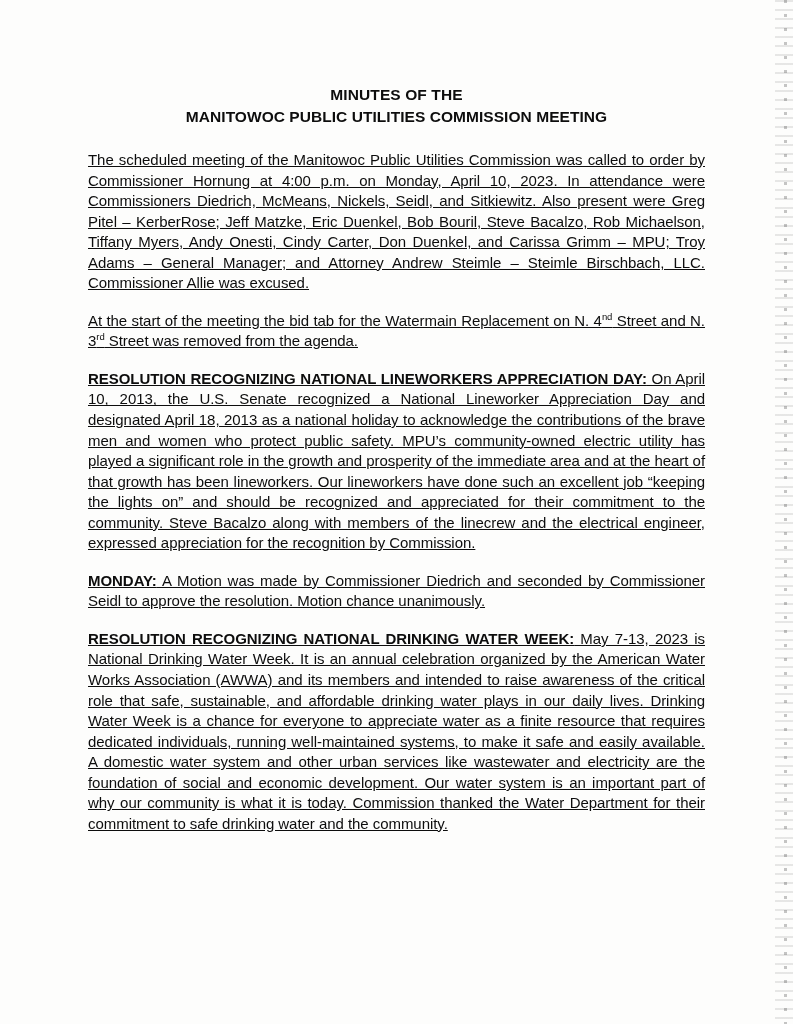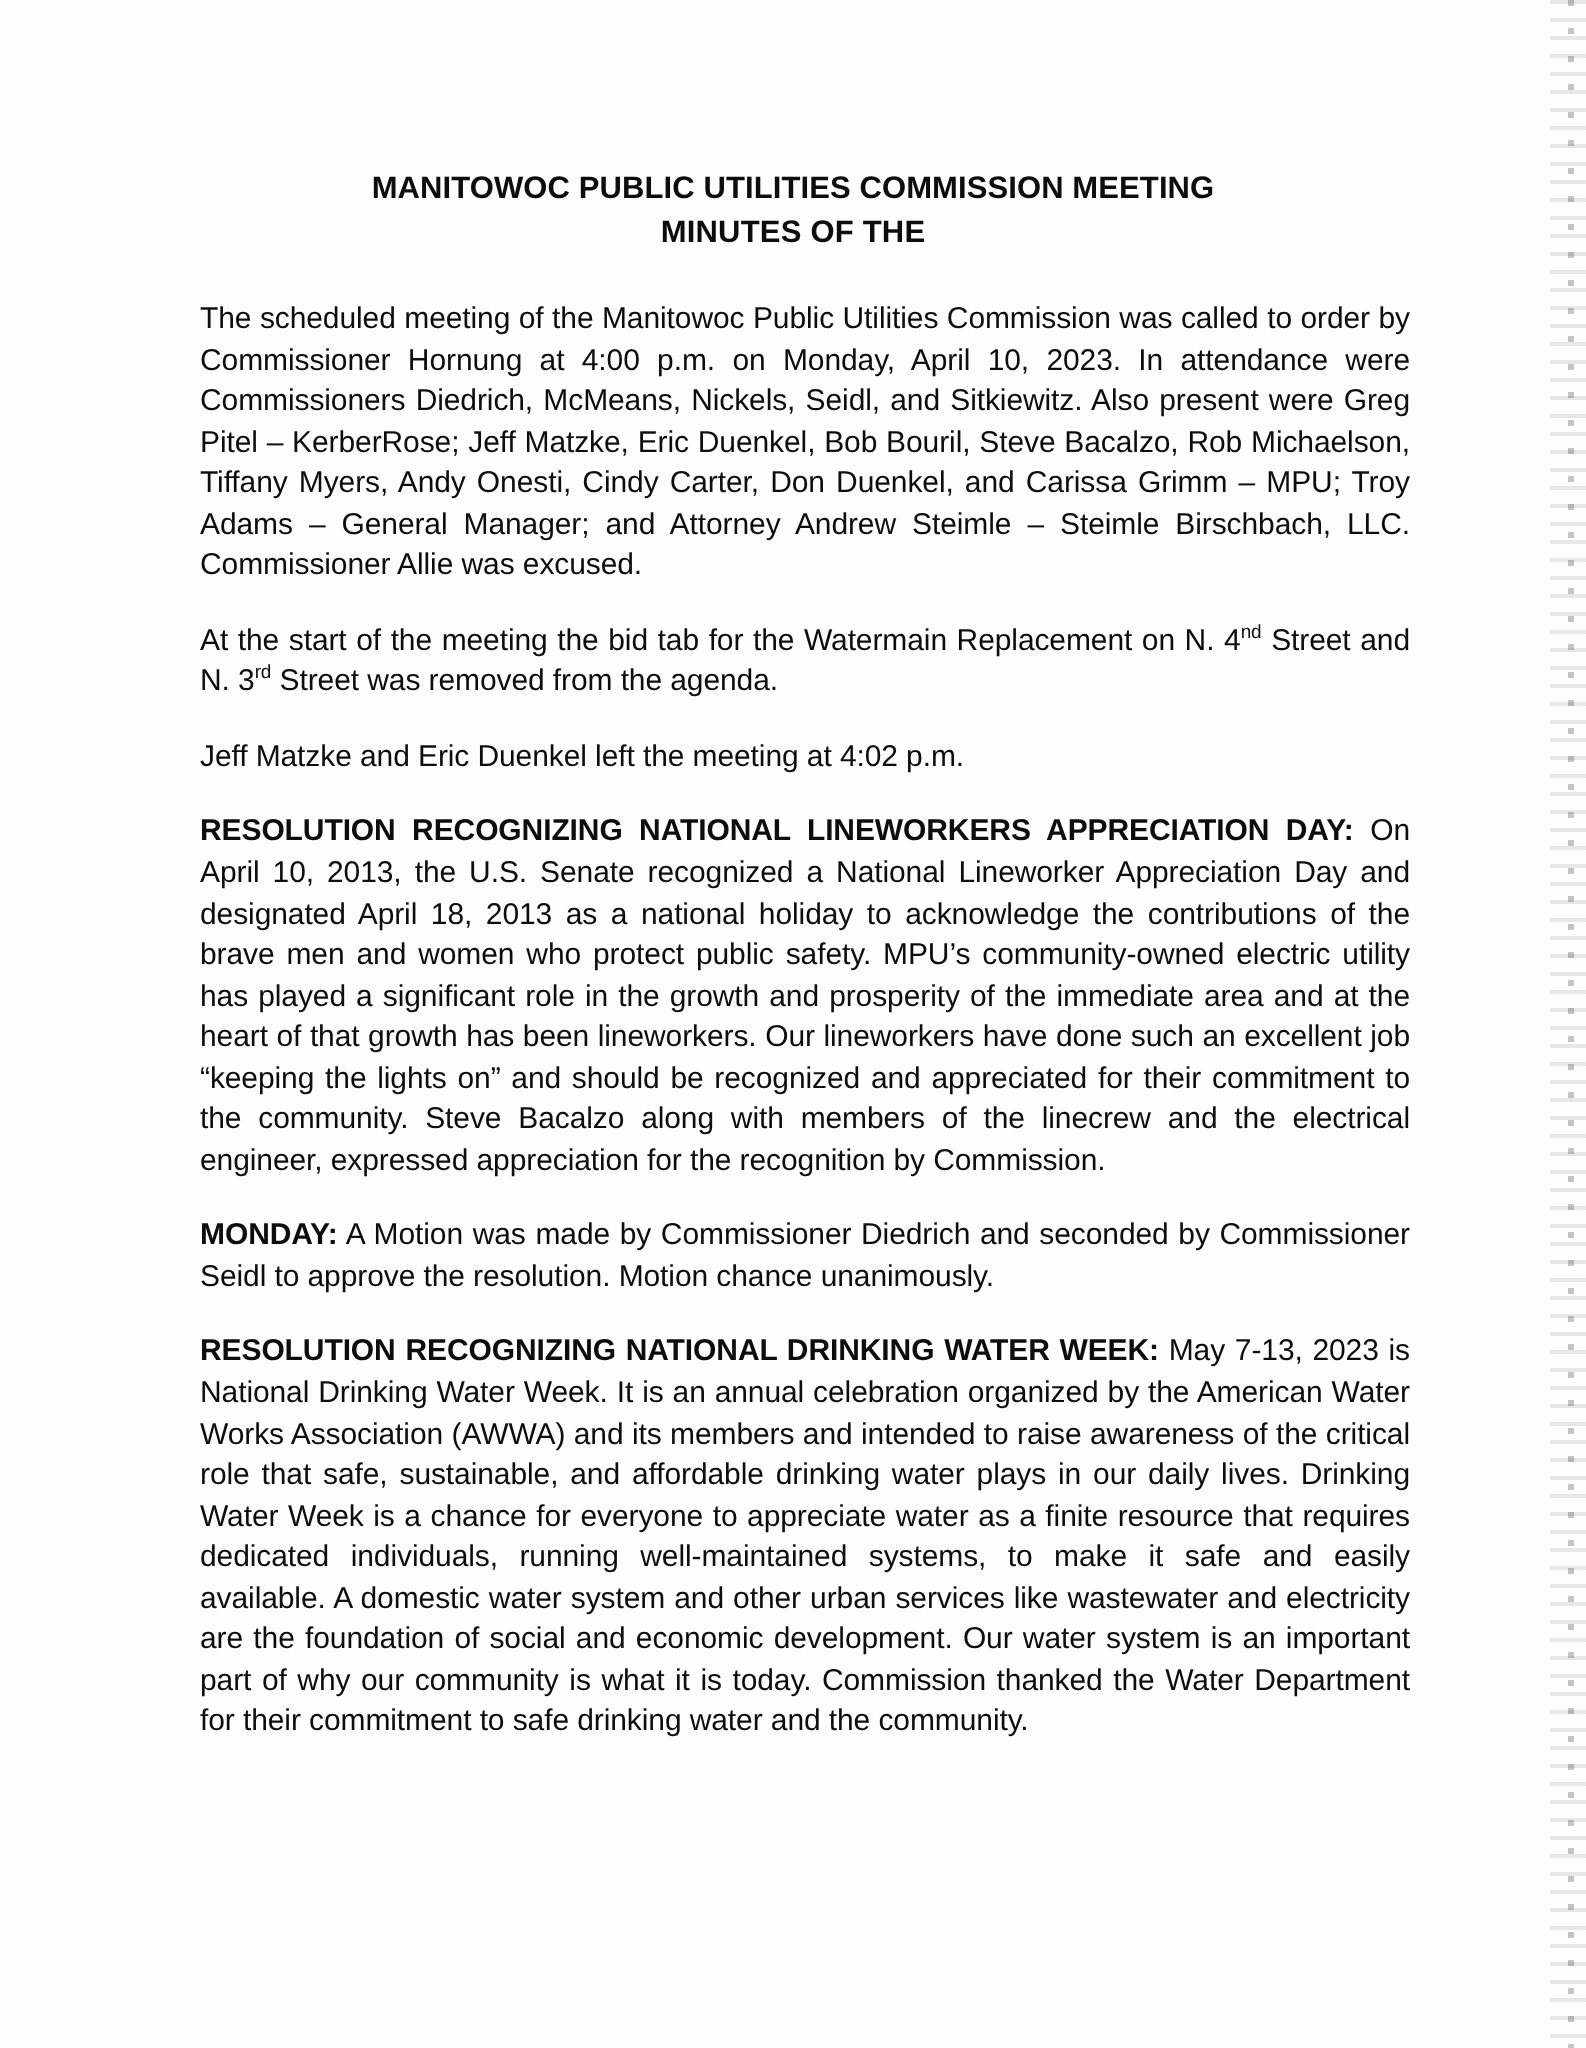--- a/index.html
+++ b/index.html
@@ -65,22 +65,23 @@
     letter-spacing: 0.1px;
     margin-bottom: 22px;
   }
   .title-line { display: block; }
   .title-line.wide { letter-spacing: 0.05px; }
 
   p.para {
     font-size: 15px;
     line-height: 1.37;
     text-align: justify;
-    margin: 0 0 17px 12px;
+    margin: 0 0 17px 0;
     letter-spacing: -0.05px;
+    text-decoration: underline;
   }
   .lead {
     font-weight: bold;
   }
   sup {
     font-size: 9.5px;
     vertical-align: super;
     line-height: 0;
   }
   .nojust { text-align: left; }
@@ -89,36 +90,33 @@
 <body>
 
 <div class="page">
 
   <div class="scan-edge"></div>
   <div class="scan-edge2"></div>
 
   <div class="content">
 
     <div class="title-block">
+      <span class="title-line">MINUTES OF THE</span>
       <span class="title-line wide">MANITOWOC PUBLIC UTILITIES COMMISSION MEETING</span>
-      <span class="title-line">MINUTES OF THE</span>
     </div>
 
     <p class="para">
       <span>The scheduled meeting of the Manitowoc Public Utilities Commission was called to order by Commissioner Hornung at 4:00 p.m. on Monday, April 10, 2023. In attendance were Commissioners Diedrich, McMeans, Nickels, Seidl, and Sitkiewitz. Also present were Greg Pitel – KerberRose; Jeff Matzke, Eric Duenkel, Bob Bouril, Steve Bacalzo, Rob Michaelson, Tiffany Myers, Andy Onesti, Cindy Carter, Don Duenkel, and Carissa Grimm – MPU; Troy Adams – General Manager; and Attorney Andrew Steimle – Steimle Birschbach, LLC. Commissioner Allie was excused.</span>
     </p>
 
     <p class="para">
       <span>At the start of the meeting the bid tab for the Watermain Replacement on N. 4</span><sup>nd</sup><span> Street and N. 3</span><sup>rd</sup><span> Street was removed from the agenda.</span>
     </p>
 
 
-    <p class="para nojust">
-      <span>Jeff Matzke and Eric Duenkel left the meeting at 4:02 p.m.</span>
-    </p>
 
     <p class="para">
       <span class="lead">RESOLUTION RECOGNIZING NATIONAL LINEWORKERS APPRECIATION DAY:</span><span> On April 10, 2013, the U.S. Senate recognized a National Lineworker Appreciation Day and designated April 18, 2013 as a national holiday to acknowledge the contributions of the brave men and women who protect public safety. MPU’s community-owned electric utility has played a significant role in the growth and prosperity of the immediate area and at the heart of that growth has been lineworkers. Our lineworkers have done such an excellent job “keeping the lights on” and should be recognized and appreciated for their commitment to the community. Steve Bacalzo along with members of the linecrew and the electrical engineer, expressed appreciation for the recognition by Commission.</span>
     </p>
 
     <p class="para">
       <span class="lead">MONDAY:</span><span>  A Motion was made by Commissioner Diedrich and seconded by Commissioner Seidl to approve the resolution. Motion chance unanimously.</span>
     </p>
 
     <p class="para">

